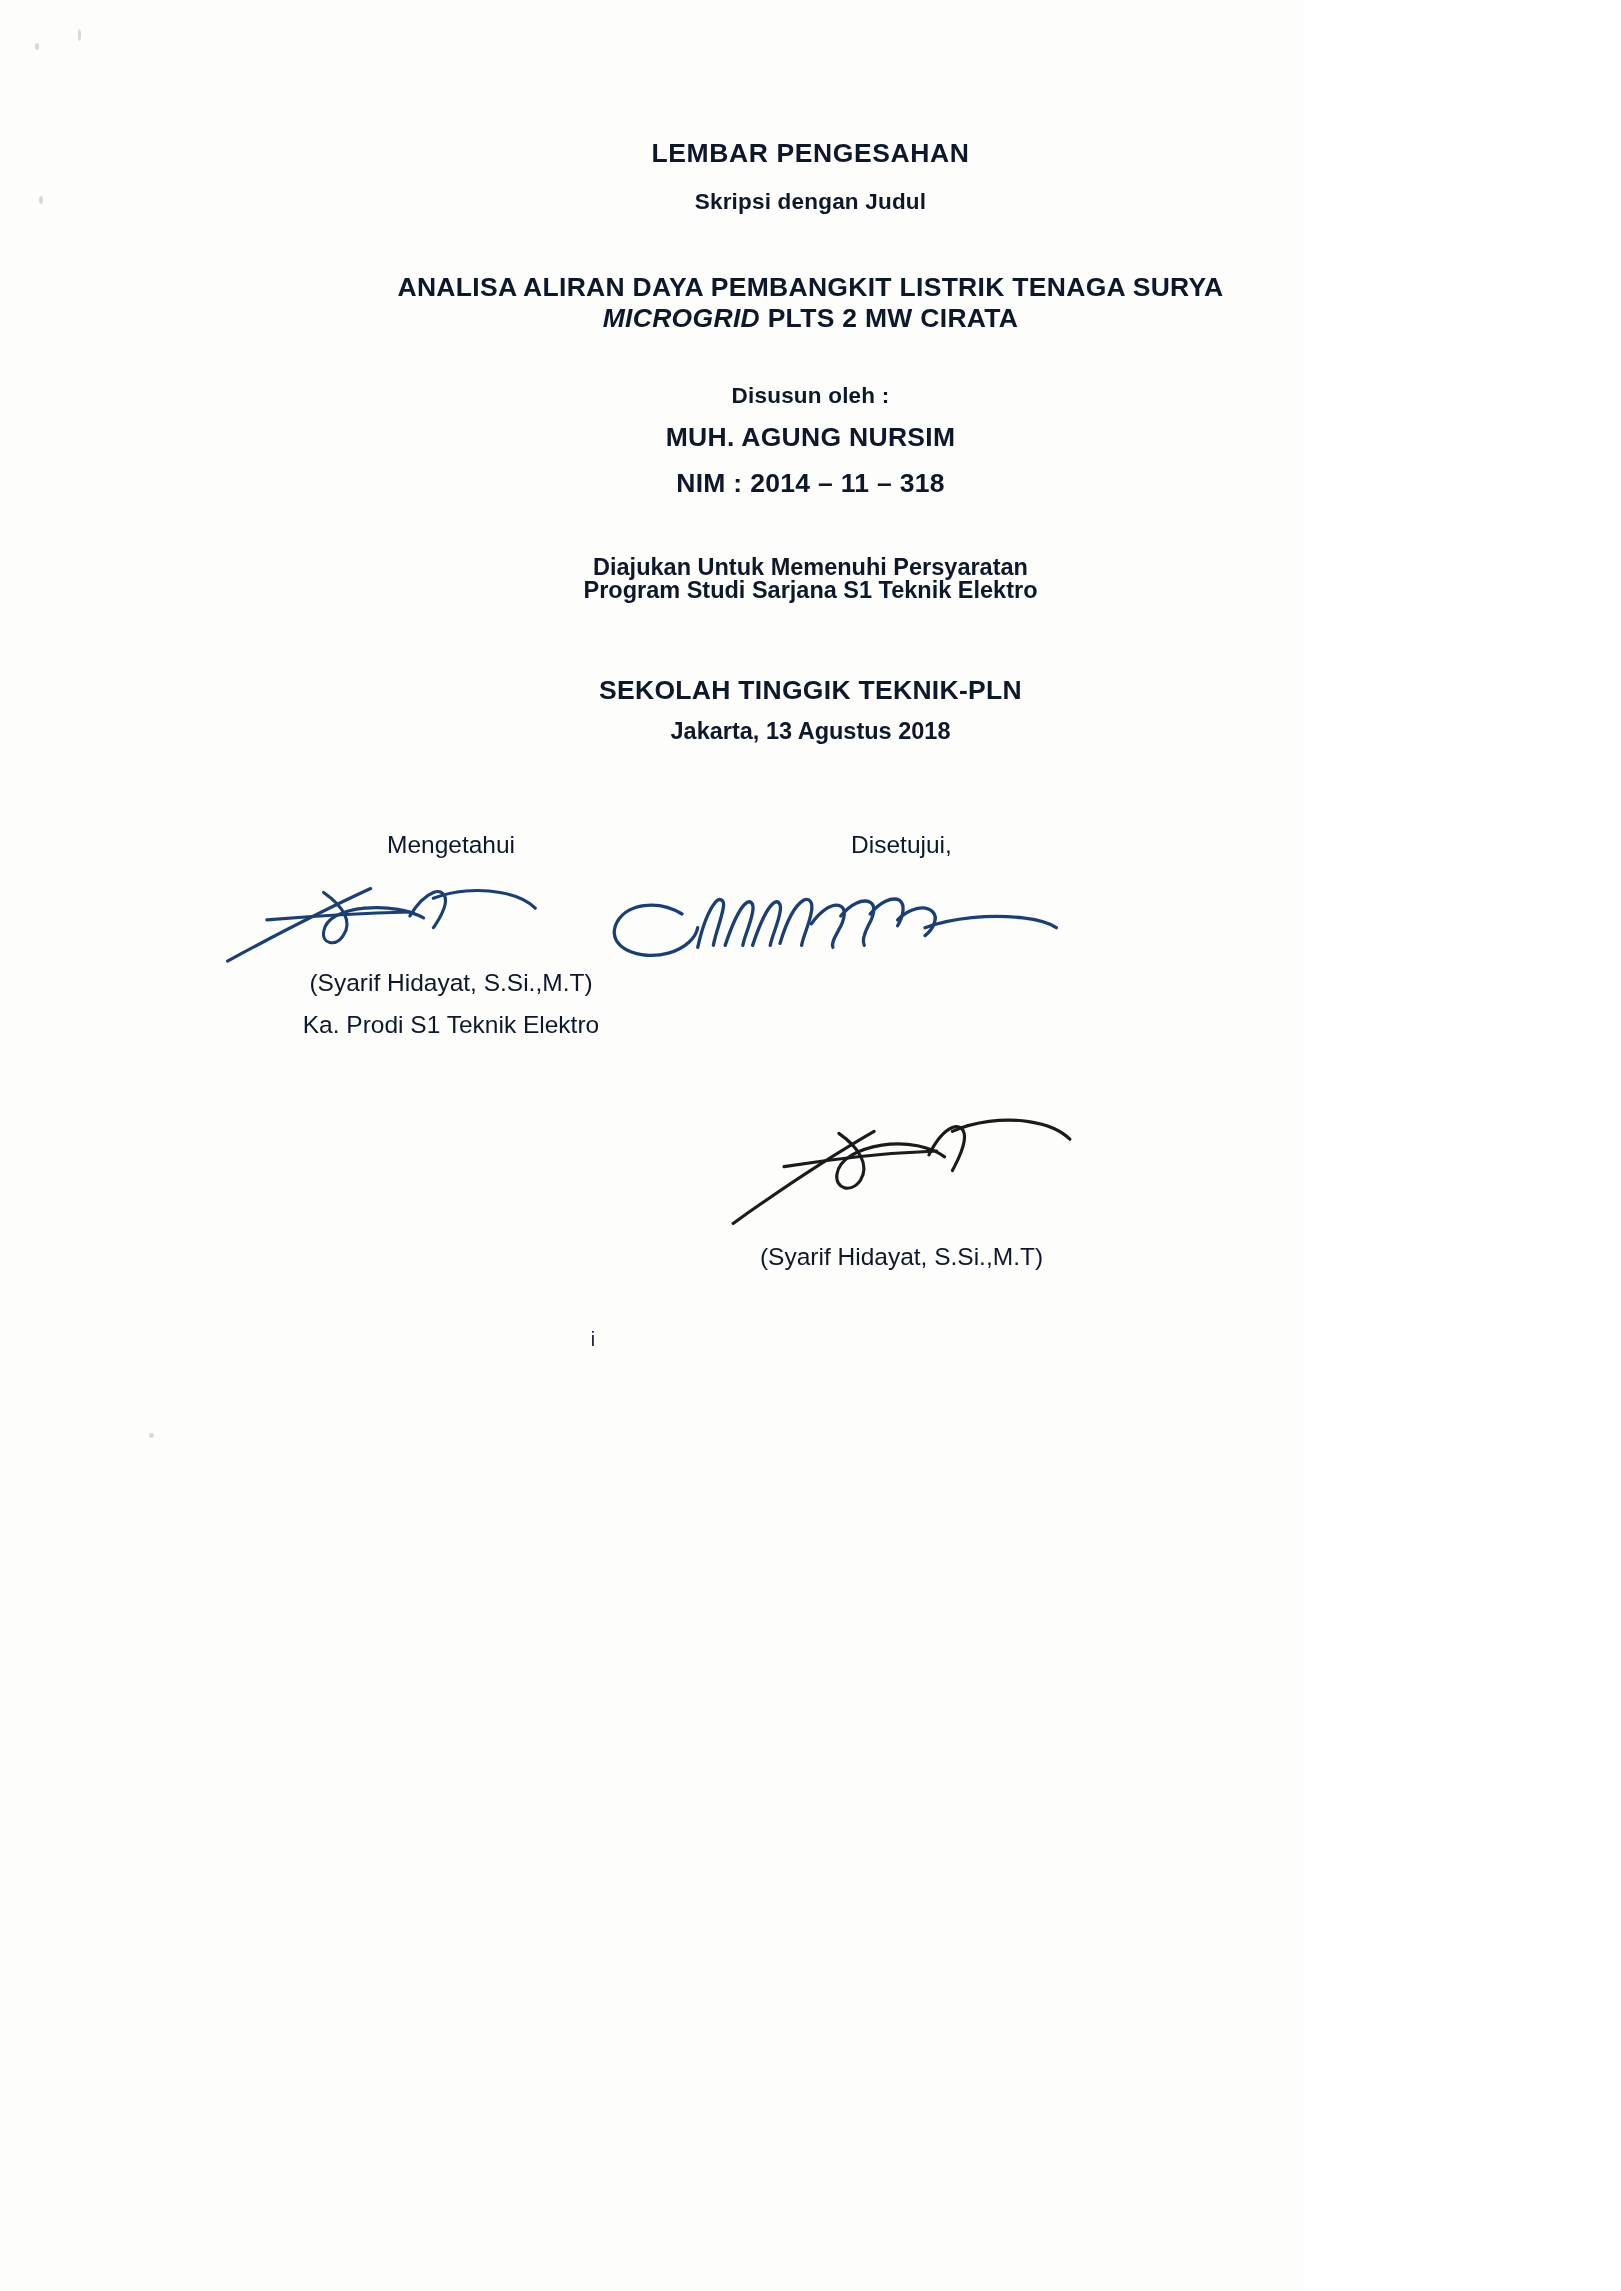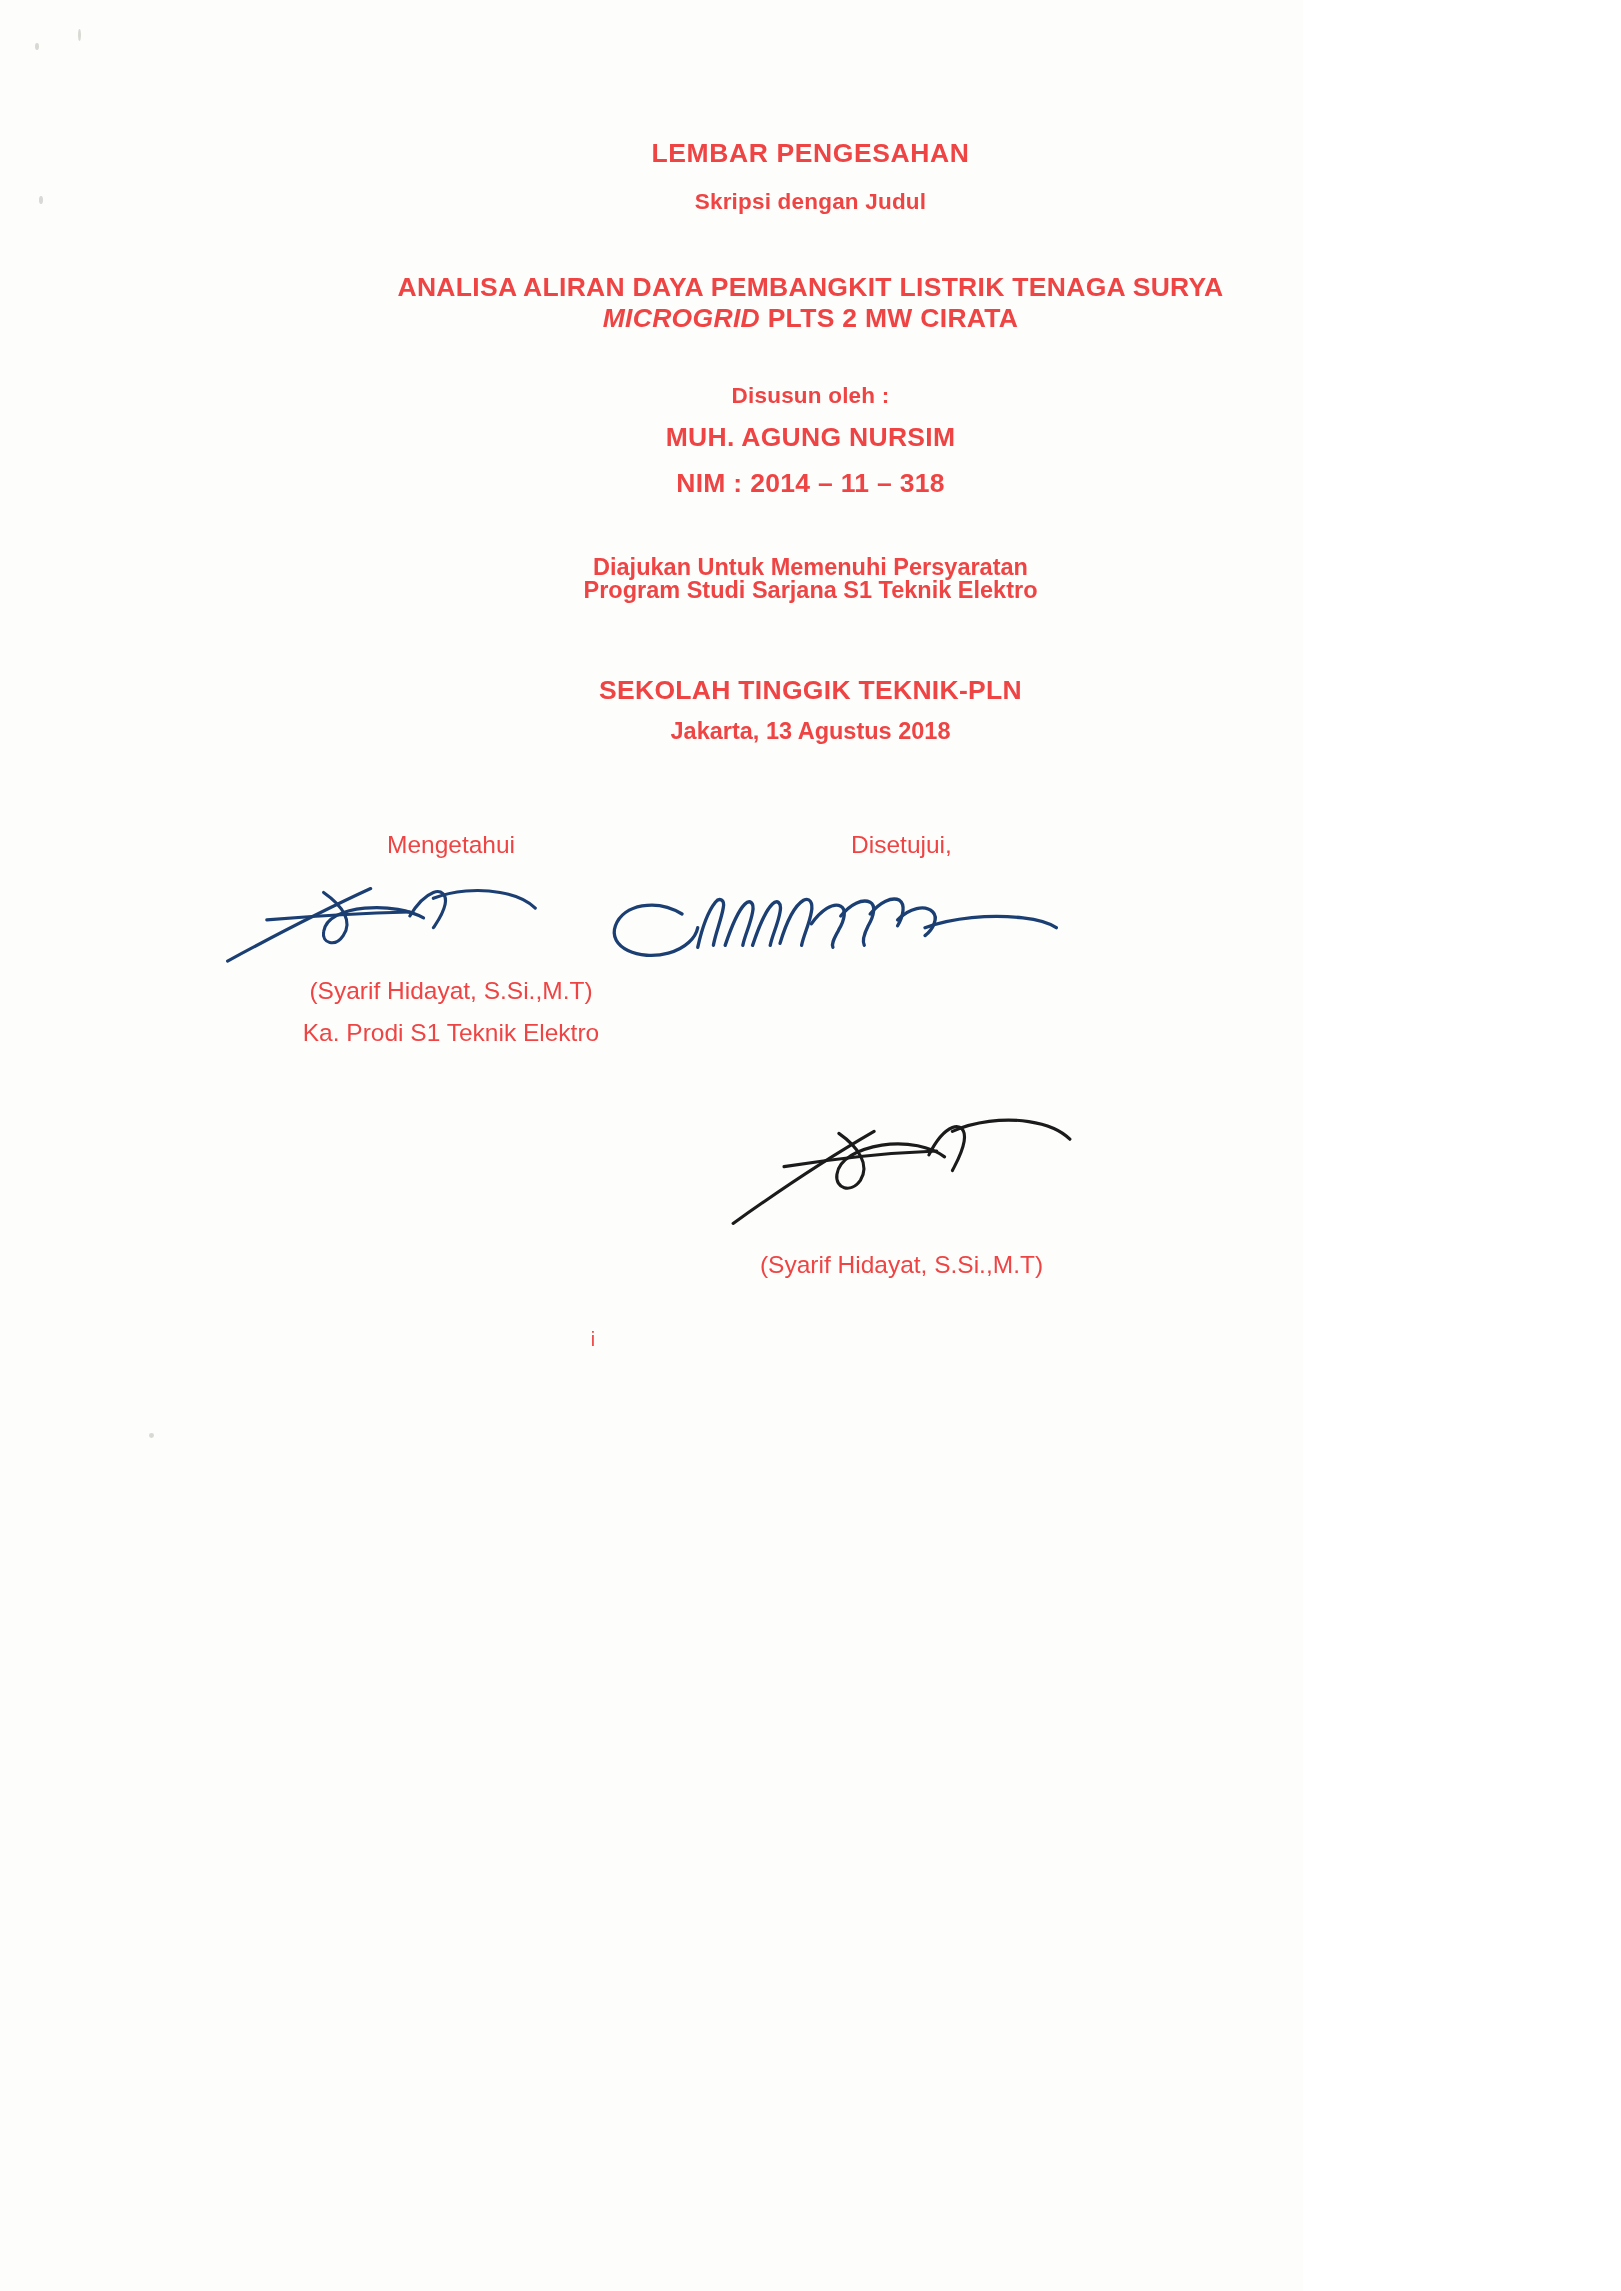--- a/index.html
+++ b/index.html
@@ -6,21 +6,21 @@
     margin: 0;
     padding: 0;
     background: #ffffff;
   }
   .page {
     position: relative;
     width: 1303px;
     height: 2292px;
     background: #fdfdfc;
     font-family: "Liberation Sans", sans-serif;
-    color: #ef4444;
+    color: #0f172a;
     overflow: hidden;
   }
   
   .speck {
     position: absolute;
     background: #b9b9b4;
     border-radius: 50%;
     opacity: .55;
   }
   .content {
@@ -75,21 +75,21 @@
     text-align: center;
   }
   .sig-graphic {
     position: relative;
     height: 110px;
   }
   .sig-graphic svg { position: absolute; left: 0; top: 0; }
   .sig-name {
     font-size: 24.5px;
     text-align: center;
-    margin-top: 8px;
+    margin-top: 0;
   }
   .sig-role {
     font-size: 24.5px;
     text-align: center;
     margin-top: 13.7px;
   }
   #page-number {
     position: absolute;
     top: 1328px;
     left: 0;

